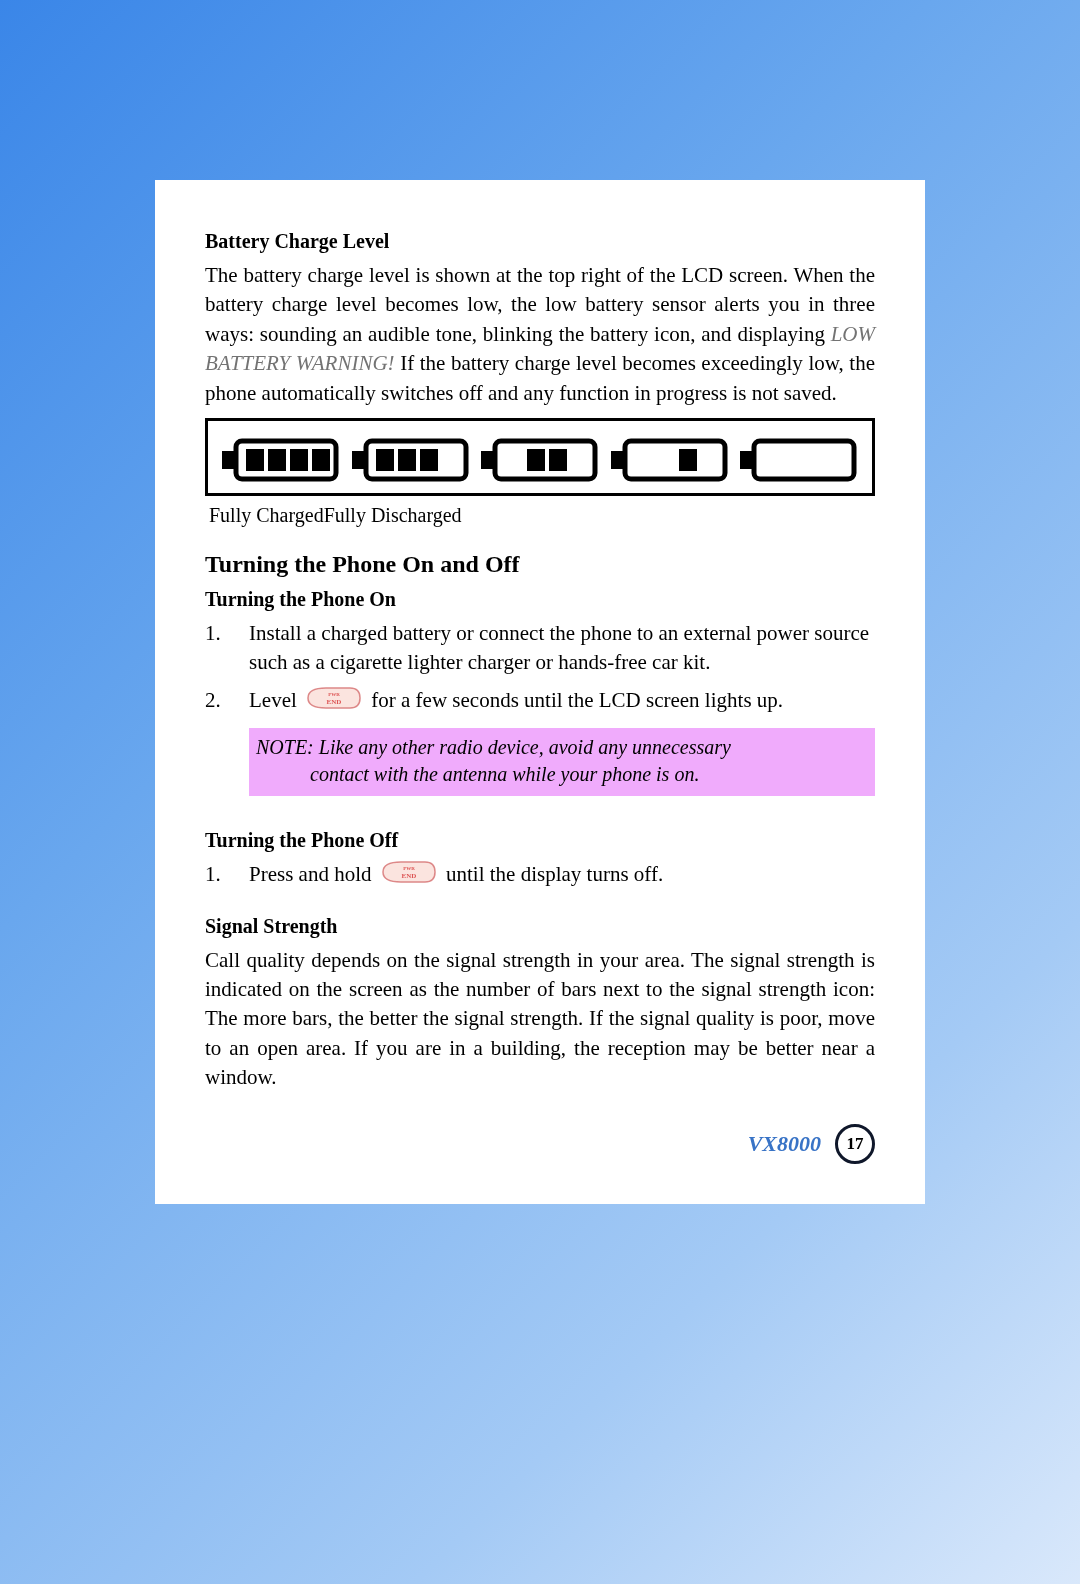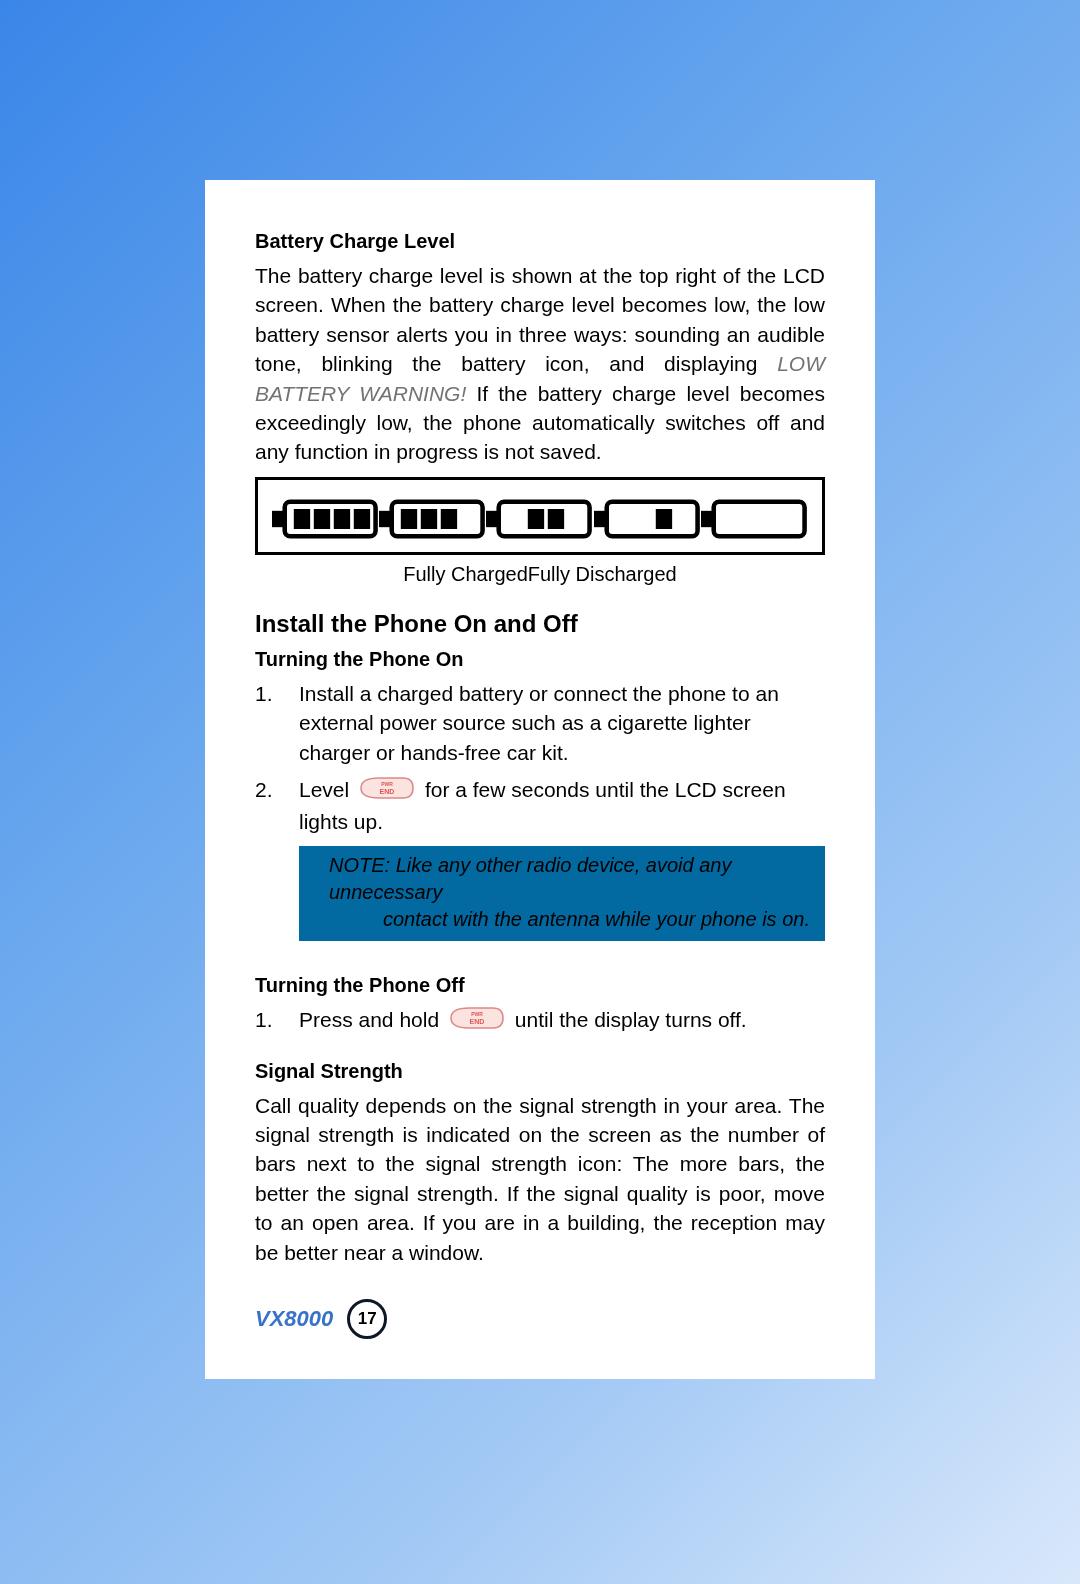--- a/index.html
+++ b/index.html
@@ -6,24 +6,25 @@
   html, body { width: 1080px; height: 1584px; }
   body {
     font-family: Arial, Helvetica, sans-serif;
     background: linear-gradient(135deg, #3a86e8 0%, #69a7ee 35%, #a4caf5 75%, #d9e8fb 100%);
     display: flex;
     justify-content: center;
     align-items: flex-start;
     padding-top: 180px;
   }
   .page {
-    width: 670px;
+    width: 770px;
     background: #ffffff;
     padding: 40px 50px 40px 50px;
     position: relative;
+    font-family: Liberation Serif, serif;
   }
   .subhead {
     font-weight: bold;
     font-size: 20px;
     margin-top: 10px;
     margin-bottom: 8px;
   }
   .bodytext {
     font-size: 21px;
     line-height: 1.4;
@@ -40,21 +41,21 @@
     padding: 16px 14px 10px 14px;
     margin: 10px 0 8px 0;
   }
   .battery-row {
     display: flex;
     justify-content: space-between;
     align-items: center;
   }
   .battery-labels {
     display: flex;
-    justify-content: center;
+    justify-content: flex-start;
     font-size: 20px;
     margin-bottom: 4px;
     padding: 0 4px;
   }
   .section-head {
     font-weight: bold;
     font-size: 24px;
     margin-top: 24px;
     margin-bottom: 6px;
   }
@@ -76,30 +77,31 @@
     position: absolute;
     left: 0;
     top: 0;
   }
   .end-key {
     display: inline-block;
     vertical-align: middle;
     margin: 0 4px;
   }
   .note-box {
-    background: #0369a1;
+    background: #f0abfc;
     font-style: italic;
     font-size: 20px;
     line-height: 1.35;
-    padding: 6px 14px 8px 30px;
+    padding: 6px 14px 8px 7px;
     margin: 8px 0 18px 44px;
   }
   .note-indent { padding-left: 54px; display: block; }
   .footer {
     display: flex;
+    justify-content: flex-end;
     align-items: center;
     gap: 14px;
     margin-top: 32px;
   }
   .model {
     color: #3873c6;
     font-weight: bold;
     font-style: italic;
     font-size: 22px;
   }
@@ -158,21 +160,21 @@
         <rect x="14" y="4" width="100" height="38" rx="6" fill="none" stroke="#000" stroke-width="5"></rect>
         <rect x="0" y="14" width="14" height="18" fill="#000"></rect>
       </svg>
     </div>
   </div>
   <div class="battery-labels">
     <span>Fully Charged</span>
     <span>Fully Discharged</span>
   </div>
 
-  <div class="section-head">Install the Phone On and Off</div>
+  <div class="section-head">Turning the Phone On and Off</div>
   <div class="subhead">Turning the Phone On</div>
 
   <ol class="steps">
     <li>
       <span>Install a charged battery or connect the phone to an external power source such as a cigarette lighter charger or hands-free car kit.</span>
     </li>
     <li>
       <span>Level </span>
       <span class="end-key">
         <svg width="56" height="24" viewBox="0 0 56 24">

